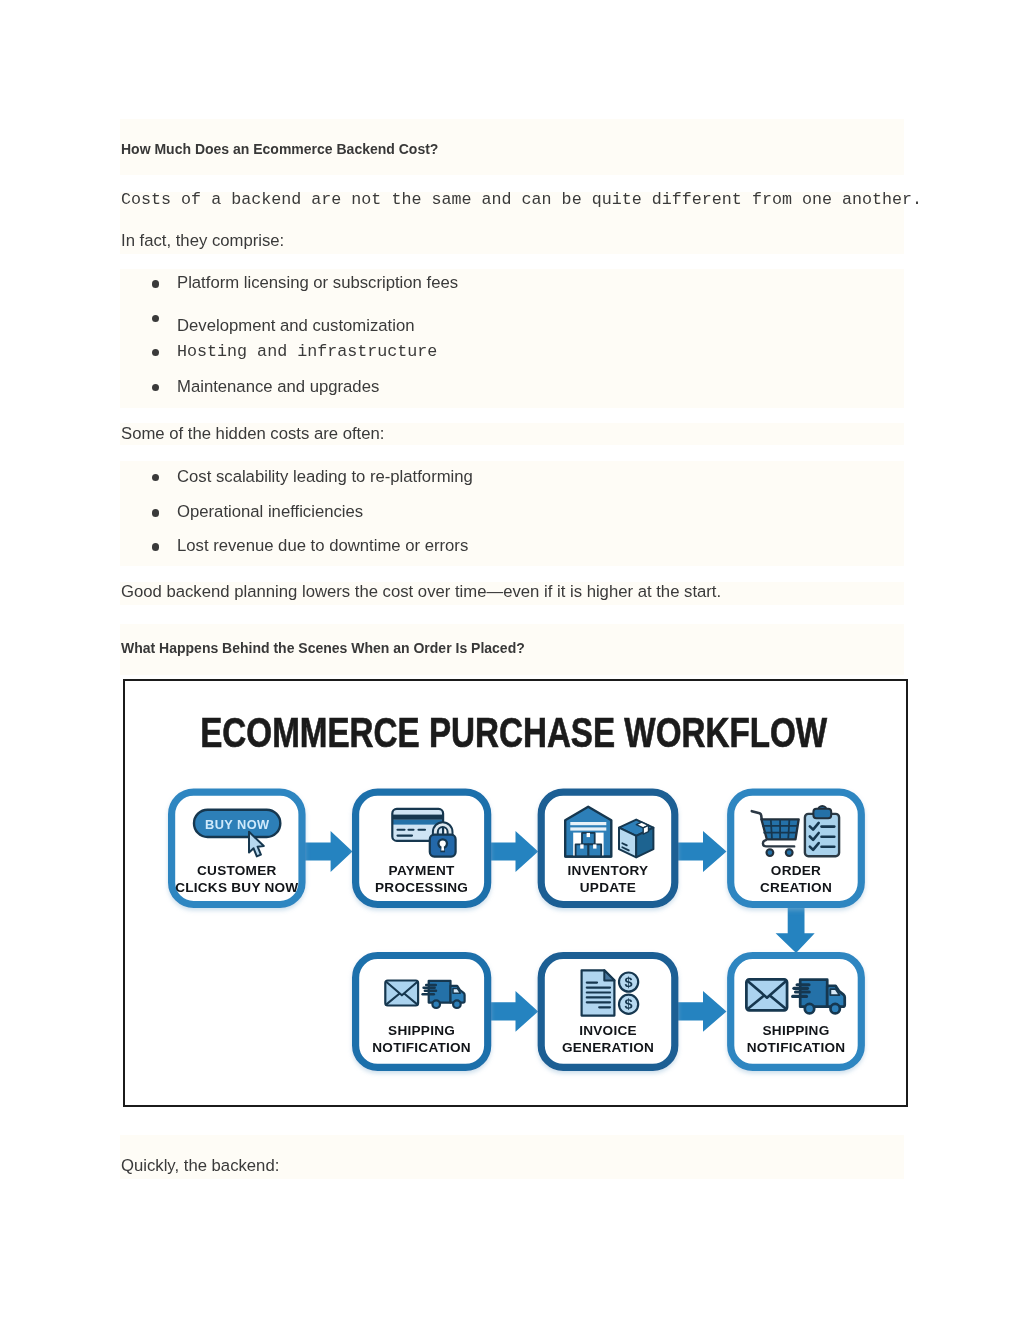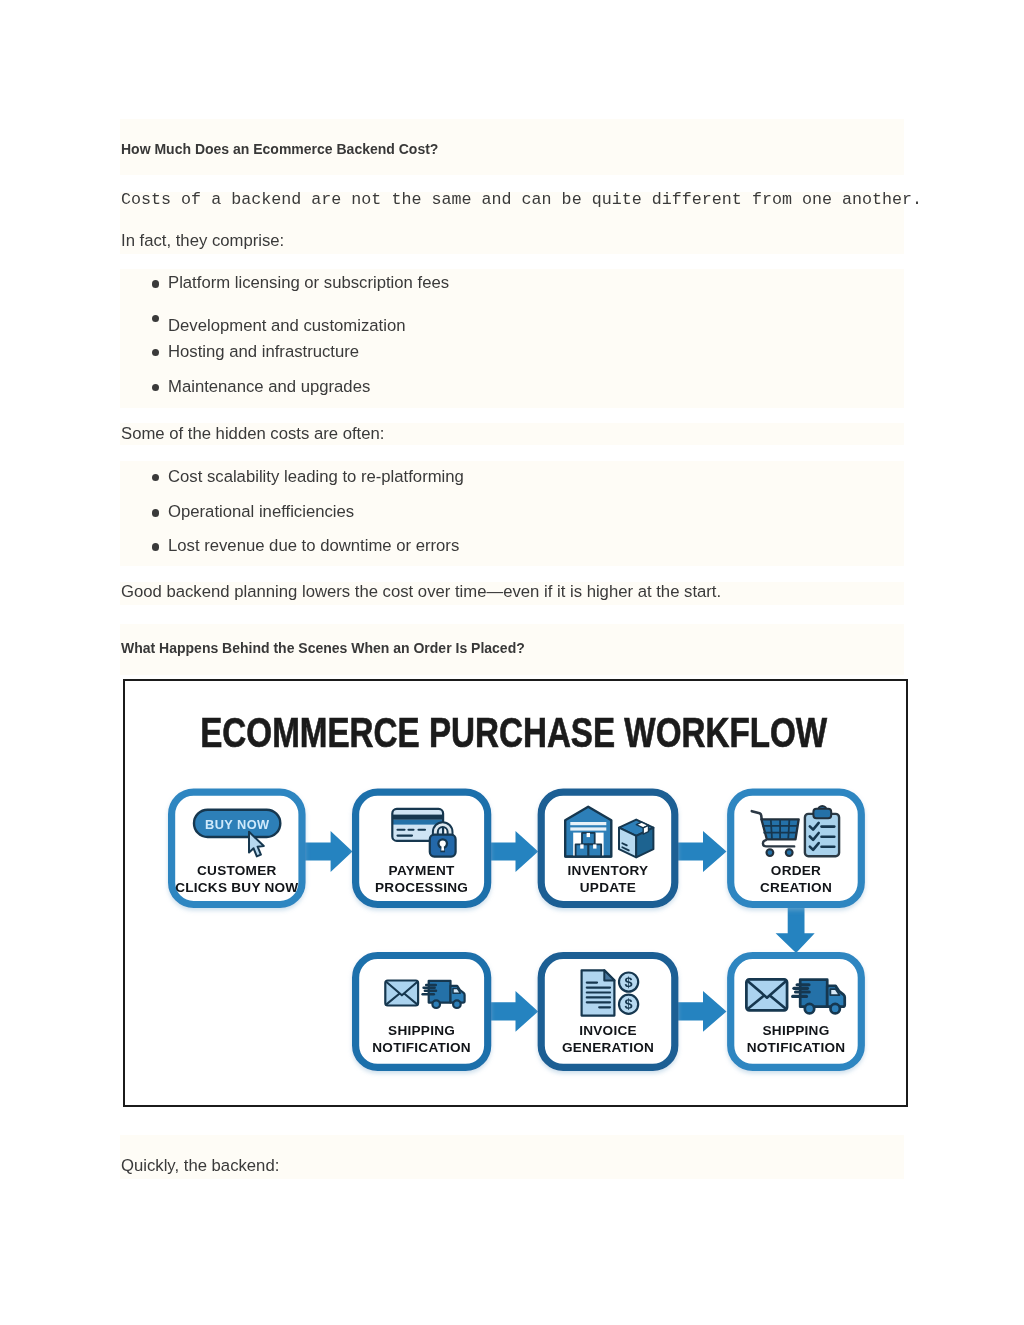--- a/index.html
+++ b/index.html
@@ -1,21 +1,21 @@
 <!DOCTYPE html>
 <html><head>
 <meta charset="utf-8">
 <style>
   html,body{margin:0;padding:0;}
   body{width:1024px;height:1325px;position:relative;background:#ffffff;transform:translateZ(0);
        font-family:"Liberation Sans",sans-serif;}
   .hl{position:absolute;left:120.3px;width:783.7px;background:#fefcf6;}
   .ln{position:absolute;left:121px;font-size:16.7px;line-height:16.7px;color:#3a3a3a;white-space:nowrap;}
   .hd{position:absolute;left:121px;font-size:14px;line-height:17.5px;color:#383838;font-weight:bold;white-space:nowrap;}
-  .li{position:absolute;left:168px;font-size:16.7px;line-height:16.7px;color:#3a3a3a;white-space:nowrap;}
+  .li{position:absolute;left:177px;font-size:16.7px;line-height:16.7px;color:#3a3a3a;white-space:nowrap;}
   .dot{position:absolute;width:7.8px;height:7.8px;border-radius:50%;background:#3a3a3a;}
 </style>
 </head>
 <body>
 
 <div class="hl" style="top:119.3px;height:56.0px;"></div>
 <div class="hl" style="top:191.9px;height:62.6px;"></div>
 <div class="hl" style="top:269.0px;height:138.7px;"></div>
 <div class="hl" style="top:423.1px;height:22.2px;"></div>
 <div class="hl" style="top:461.3px;height:104.3px;"></div>
@@ -25,21 +25,21 @@
 
 <div class="hd" style="top:140.5px;">How Much Does an Ecommerce Backend Cost?</div>
 <div class="ln" style="top:192px;font-family:Liberation Mono, monospace;">Costs of a backend are not the same and can be quite different from one another.</div>
 <div class="ln" style="top:233.3px;">In fact, they comprise:</div>
 
 <div class="dot" style="left:151.6px;top:279.9px;"></div>
 <div class="li" style="top:274.9px;">Platform licensing or subscription fees</div>
 <div class="dot" style="left:151.6px;top:314.5px;"></div>
 <div class="li" style="top:309.5px;margin-top:8px;">Development and customization</div>
 <div class="dot" style="left:151.6px;top:348.6px;"></div>
-<div class="li" style="top:343.6px;">Hosting and infrastructure</div>
+<div class="li" style="top:343.6px;font-family:Liberation Mono, monospace;">Hosting and infrastructure</div>
 <div class="dot" style="left:151.6px;top:383.7px;"></div>
 <div class="li" style="top:378.7px;">Maintenance and upgrades</div>
 
 <div class="ln" style="top:426.3px;">Some of the hidden costs are often:</div>
 
 <div class="dot" style="left:151.6px;top:473.6px;"></div>
 <div class="li" style="top:468.6px;">Cost scalability leading to re-platforming</div>
 <div class="dot" style="left:151.6px;top:509.1px;"></div>
 <div class="li" style="top:504.1px;">Operational inefficiencies</div>
 <div class="dot" style="left:151.6px;top:543.3px;"></div>

